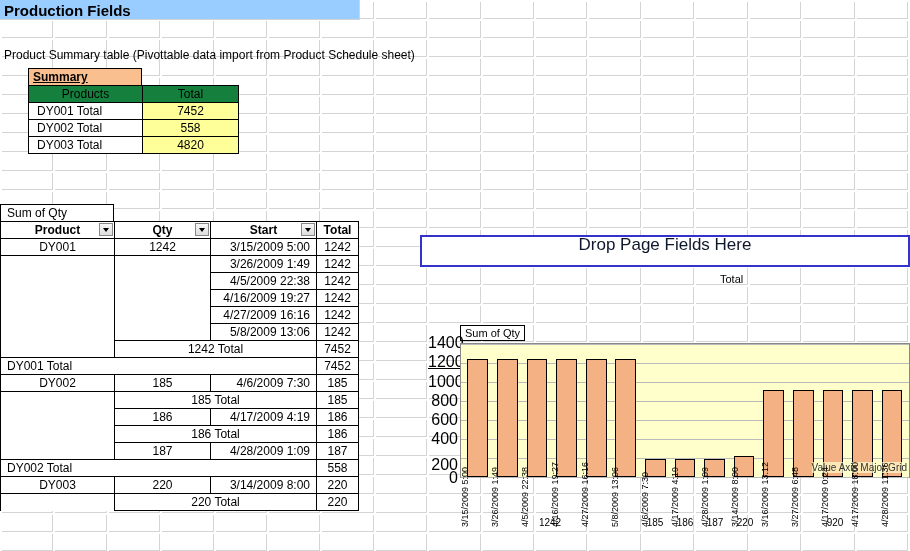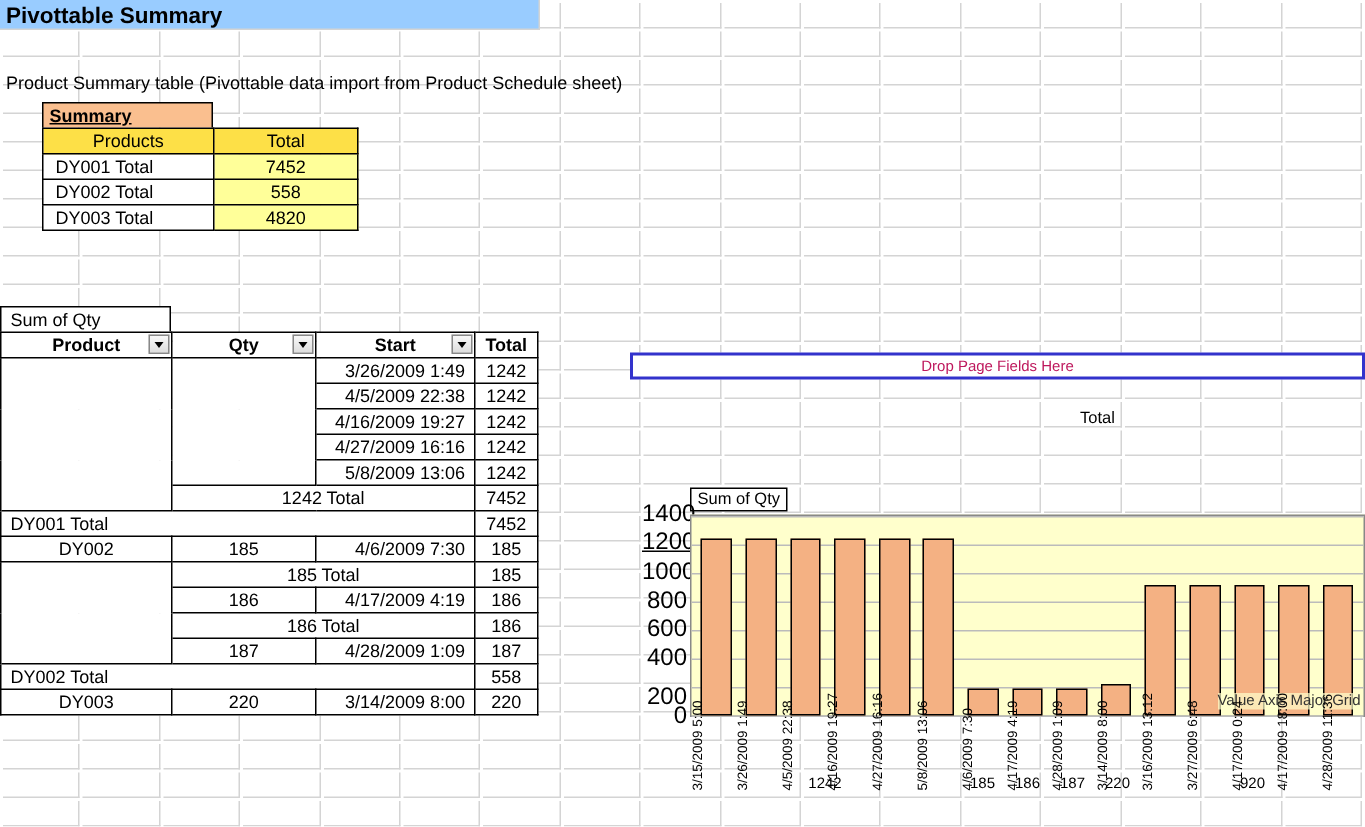--- a/index.html
+++ b/index.html
@@ -56,21 +56,21 @@
     padding: 1px 4px;
     width: 114px;
     border: 1px solid #000;
     border-bottom: none;
     font-size: 12px;
   }
   .summary-table {
     border-collapse: collapse;
   }
   .summary-table th {
-    background: #fde047;
+    background: #15803d;
     font-weight: normal;
     font-size: 12px;
     border: 1px solid #000;
     padding: 1px 4px;
     text-align: center;
   }
   .summary-table td {
     border: 1px solid #000;
     padding: 1px 4px;
     font-size: 12px;
@@ -133,24 +133,24 @@
     border-top: 4px solid #000;
   }
   .chart-zone {
     position: absolute;
     left: 420px;
     top: 235px;
     width: 490px;
   }
   .drop-page {
     border: 2px solid #3333cc;
-    height: 18px;
+    height: 32px;
     text-align: center;
-    color: #be185d;
-    font-size: 10px;
+    color: #0f172a;
+    font-size: 17px;
     line-height: 15px;
     background: #fff;
   }
   .legend-total {
     position: absolute;
     left: 300px;
     top: 38px;
     font-size: 11px;
     color: #000;
   }
@@ -800,21 +800,21 @@
         <td></td>
         <td></td>
         <td></td>
         <td></td>
       </tr>
     </tbody>
 </table>
 
 <div class="content">
 
-  <div class="title-cell">Pivottable Summary</div>
+  <div class="title-cell">Production Fields</div>
 
   <div class="subtitle">Product Summary table (Pivottable data import from Product Schedule sheet)</div>
 
   <div class="summary-block">
     <div class="summary-hdr">Summary</div>
     <table class="summary-table">
       <tbody>
           <tr>
         <th style="width:114px">Products</th>
         <th style="width:96px">Total</th>
@@ -852,20 +852,26 @@
         </th>
         <th style="width:106px">
           <span>Start</span>
           <span class="dropdown-btn"></span>
         </th>
         <th style="width:42px">Total</th>
       </tr>
       </tbody>
         <tbody id="pivot-rows">
           <tr>
+            <td class="center">DY001</td>
+            <td class="center">1242</td>
+            <td class="right">3/15/2009 5:00</td>
+            <td class="center">1242</td>
+          </tr>
+          <tr>
             <td class="center" style="border-top:none;border-bottom:none"></td>
             <td class="center" style="border-top:none;border-bottom:none"></td>
             <td class="right">3/26/2009 1:49</td>
             <td class="center">1242</td>
           </tr>
           <tr>
             <td class="center" style="border-top:none;border-bottom:none"></td>
             <td class="center" style="border-top:none;border-bottom:none"></td>
             <td class="right">4/5/2009 22:38</td>
             <td class="center">1242</td>
@@ -926,20 +932,25 @@
             <td class="center">187</td>
           </tr>
           <tr>
             <td class="left" colspan="3">DY002 Total</td>
             <td class="center">558</td>
           </tr>
           <tr>
             <td class="center">DY003</td>
             <td class="center">220</td>
             <td class="right">3/14/2009 8:00</td>
+            <td class="center">220</td>
+          </tr>
+          <tr>
+            <td class="left" style="border-top:none;border-bottom:none"></td>
+            <td class="center" colspan="2">220 Total</td>
             <td class="center">220</td>
           </tr>
         </tbody>
     </table>
   </div>
 
 </div>
 
 <div class="chart-zone">
   <div class="drop-page">Drop Page Fields Here</div>

